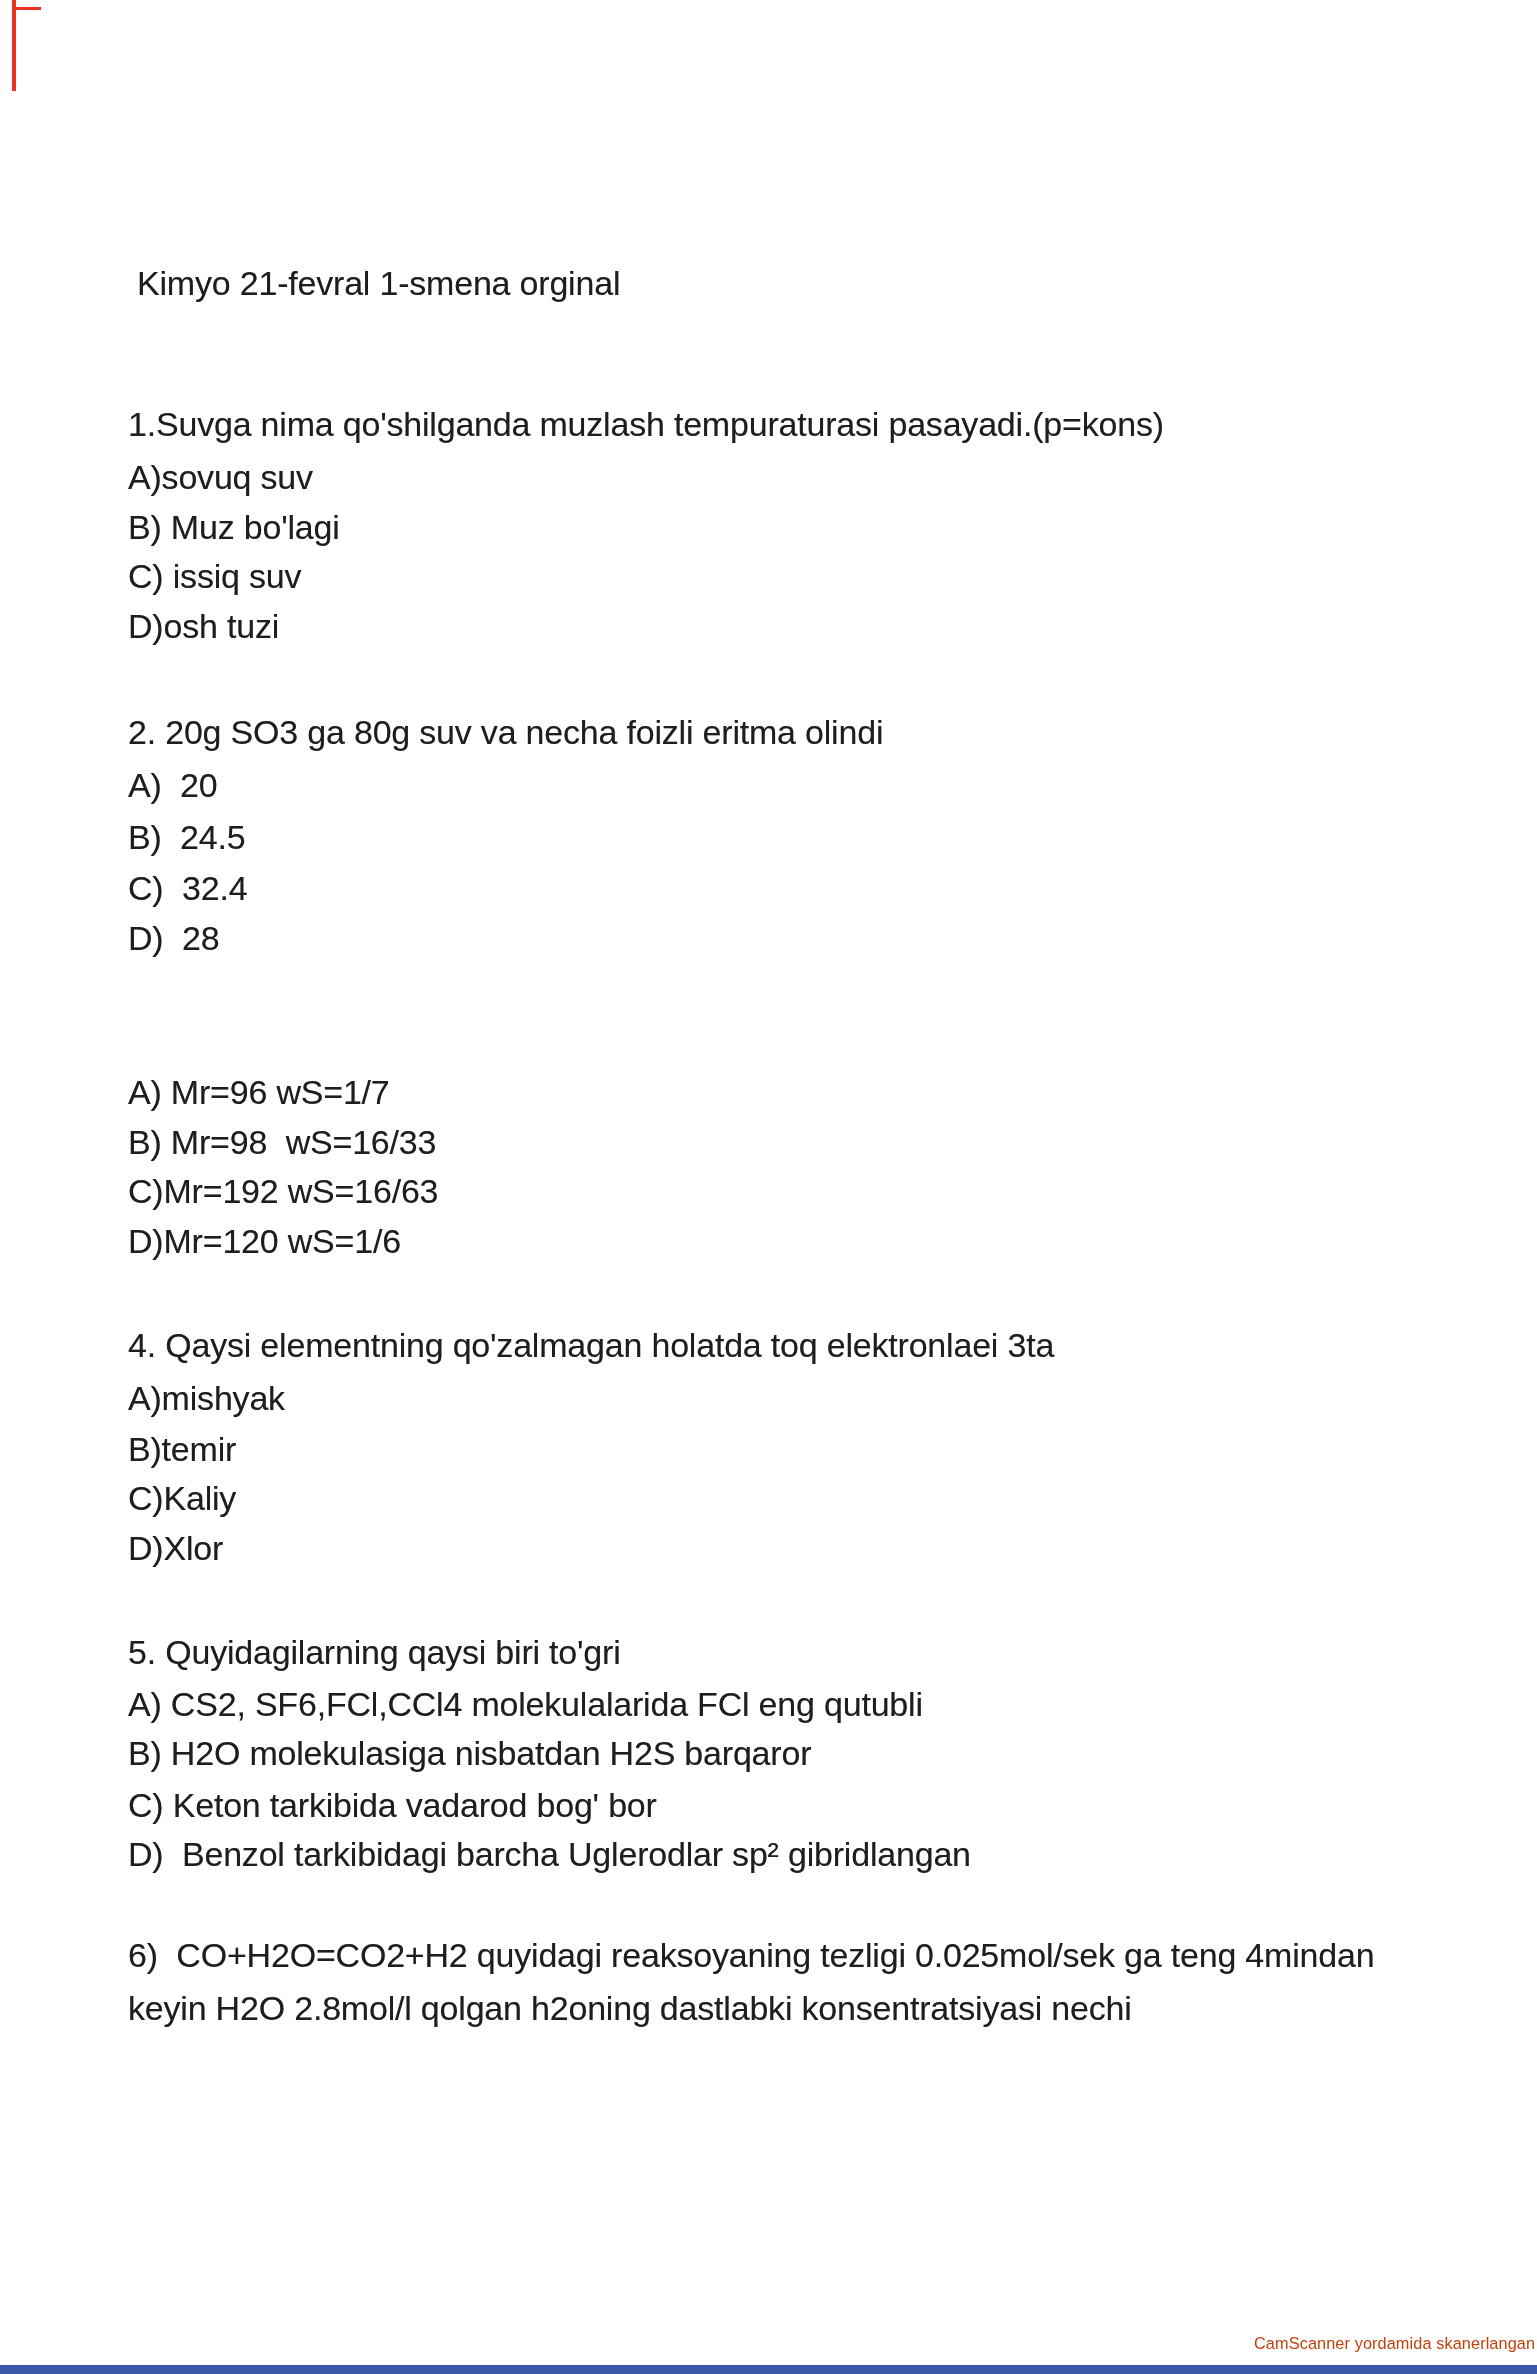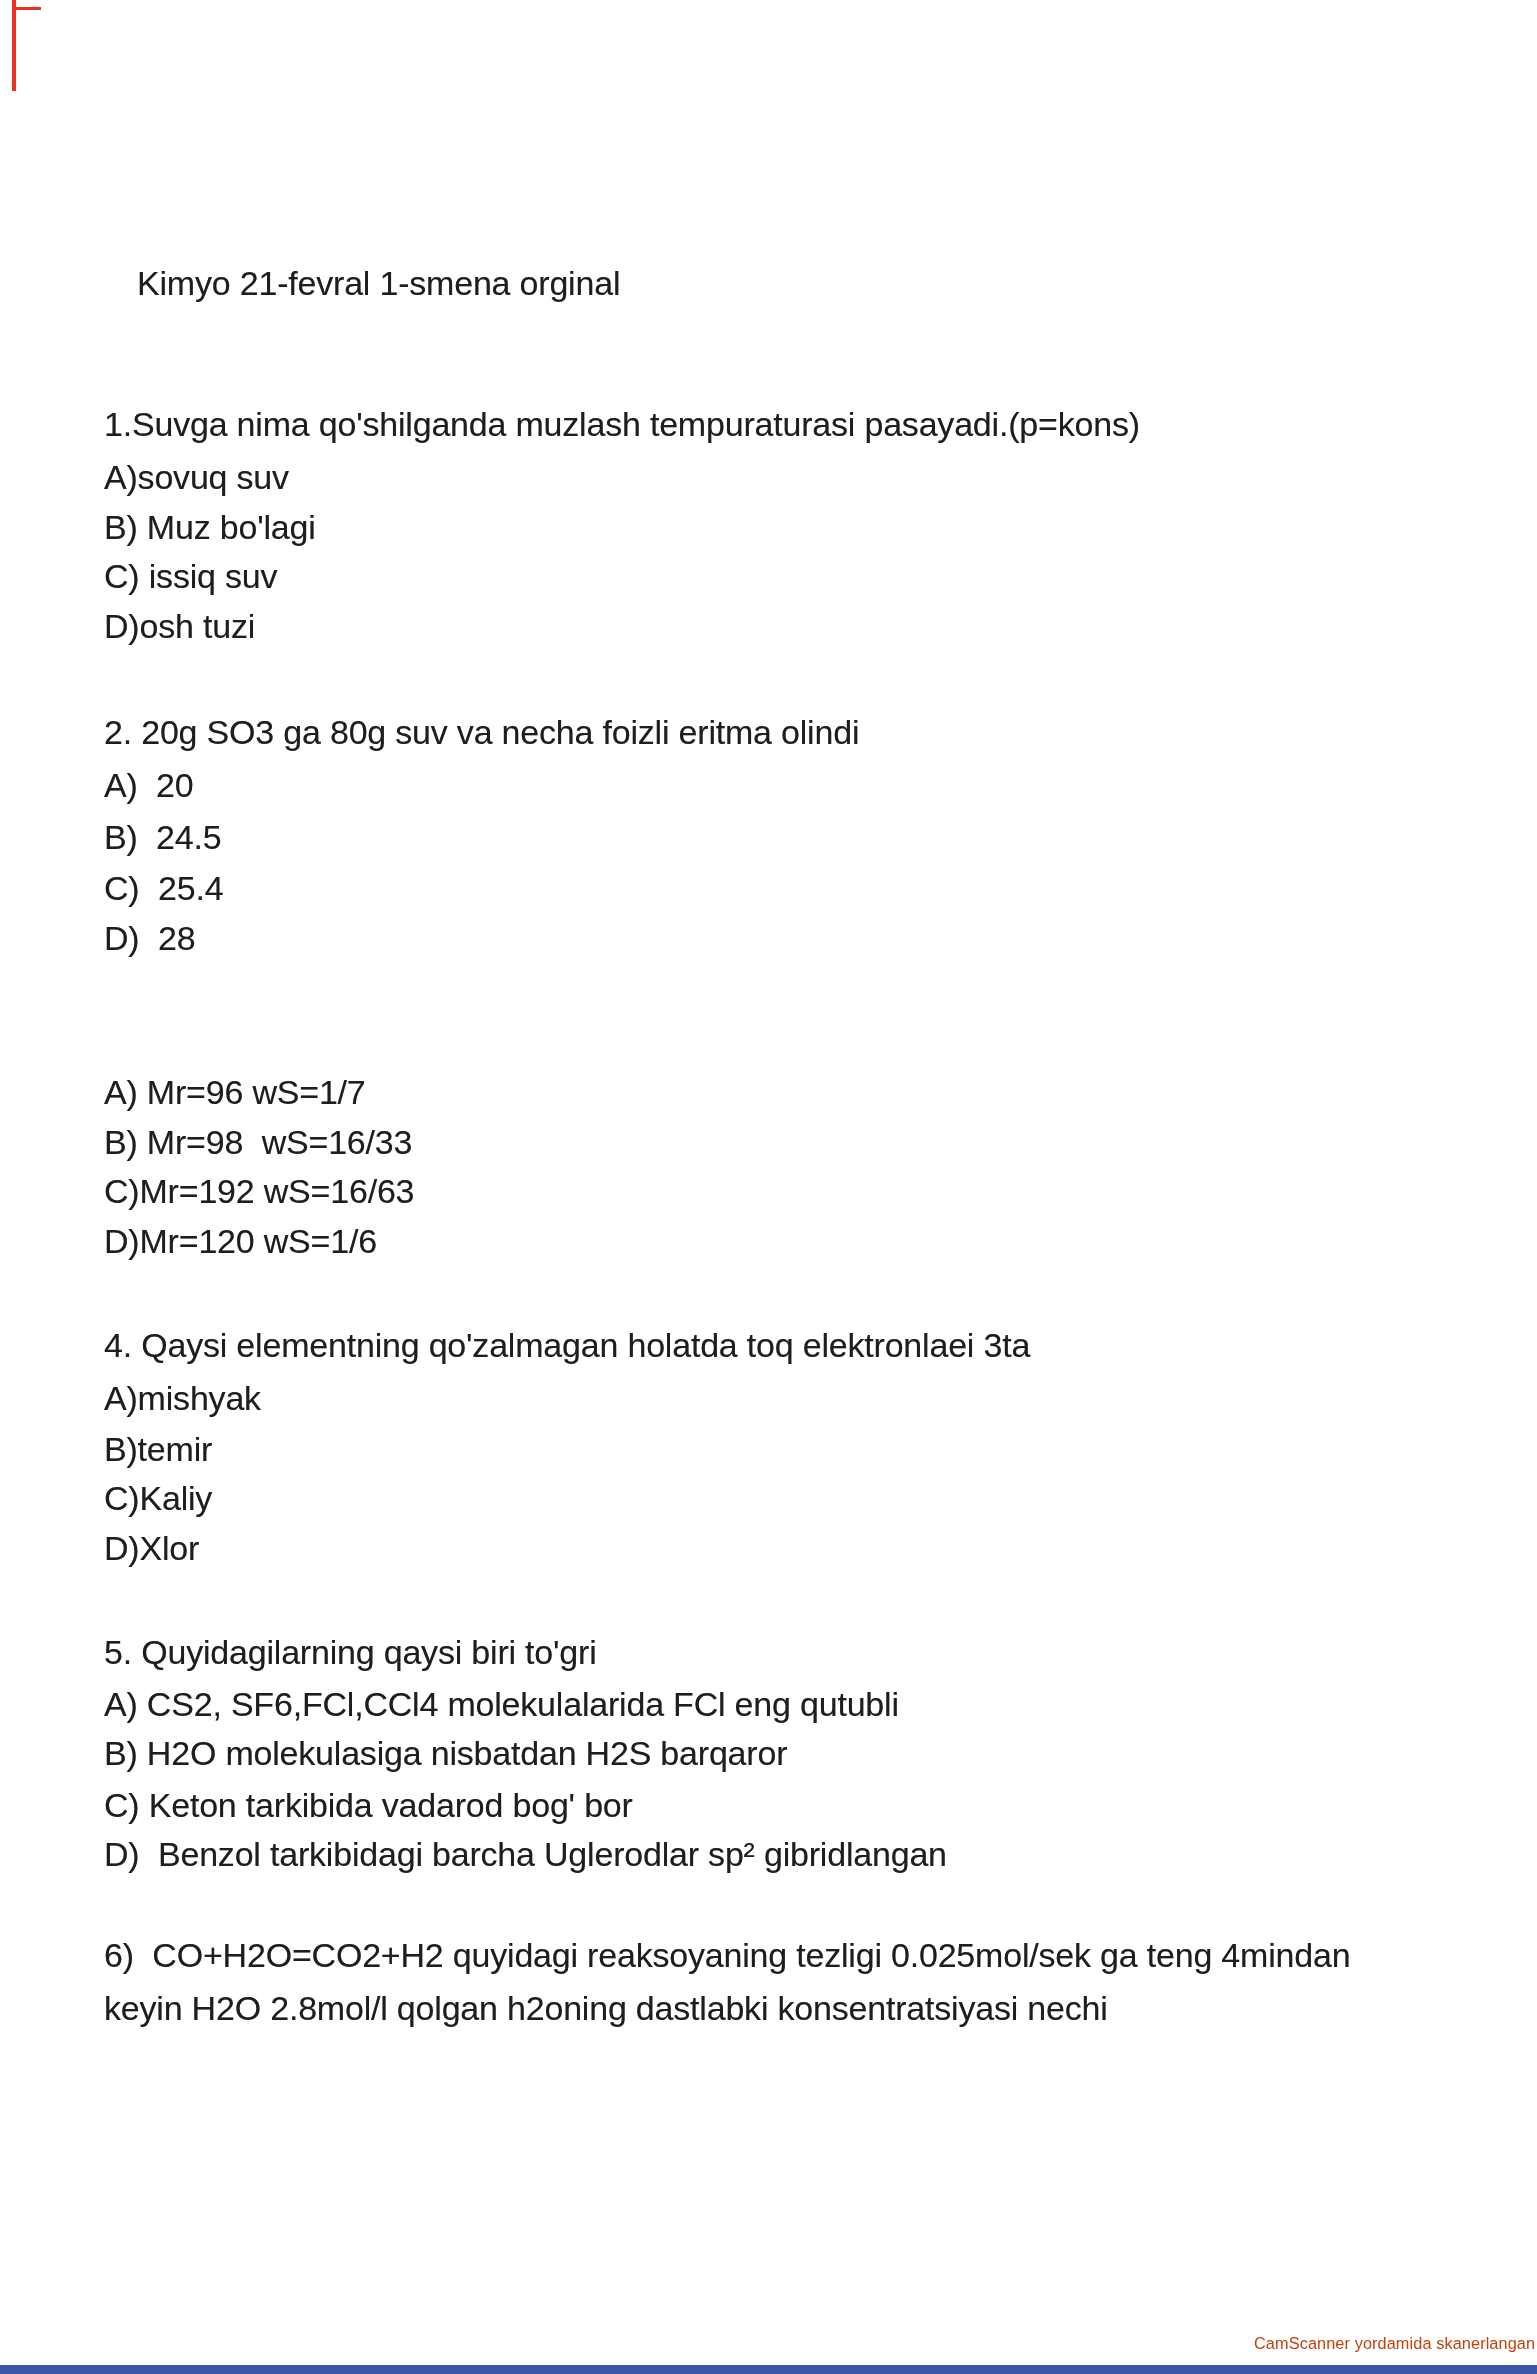--- a/index.html
+++ b/index.html
@@ -10,21 +10,21 @@
   .scan-page {
     position: relative;
     width: 1537px;
     height: 2375px;
     background: #ffffff;
     overflow: hidden;
     font-family: Liberation Sans, sans-serif;
   }
   .line {
     position: absolute;
-    left: 104px;
+    left: 128px;
     font-size: 34px;
     line-height: 1;
     color: #1e1e1e;
     letter-spacing: -0.2px;
     white-space: pre;
     text-shadow: 0 0 0.6px rgba(30,30,30,0.45);
   }
   .doc-title {
     left: 137px;
     top: 266px;
@@ -76,21 +76,21 @@
 
   <div class="line" style="top:407px">1.Suvga nima qo'shilganda muzlash tempuraturasi pasayadi.(p=kons)</div>
   <div class="line" style="top:460px">A)sovuq suv</div>
   <div class="line" style="top:510px">B) Muz bo'lagi</div>
   <div class="line" style="top:559px">C) issiq suv</div>
   <div class="line" style="top:609px">D)osh tuzi</div>
 
   <div class="line" style="top:715px">2. 20g SO3 ga 80g suv va necha foizli eritma olindi</div>
   <div class="line" style="top:768px">A)  20</div>
   <div class="line" style="top:820px">B)  24.5</div>
-  <div class="line" style="top:871px">C)  25.4</div>
+  <div class="line" style="top:871px">C)  32.4</div>
   <div class="line" style="top:921px">D)  28</div>
 
   <div class="line" style="top:1075px">A) Mr=96 wS=1/7</div>
   <div class="line" style="top:1125px">B) Mr=98  wS=16/33</div>
   <div class="line" style="top:1174px">C)Mr=192 wS=16/63</div>
   <div class="line" style="top:1224px">D)Mr=120 wS=1/6</div>
 
   <div class="line" style="top:1328px">4. Qaysi elementning qo'zalmagan holatda toq elektronlaei 3ta</div>
   <div class="line" style="top:1381px">A)mishyak</div>
   <div class="line" style="top:1432px">B)temir</div>

